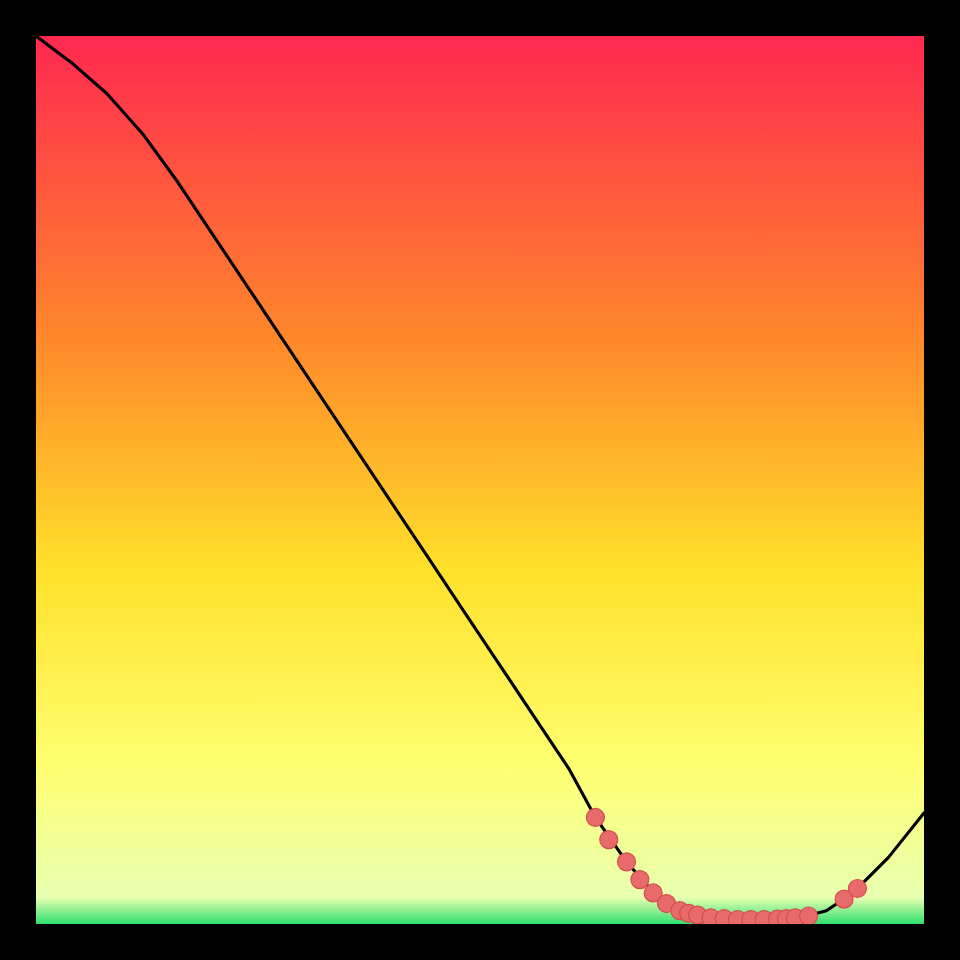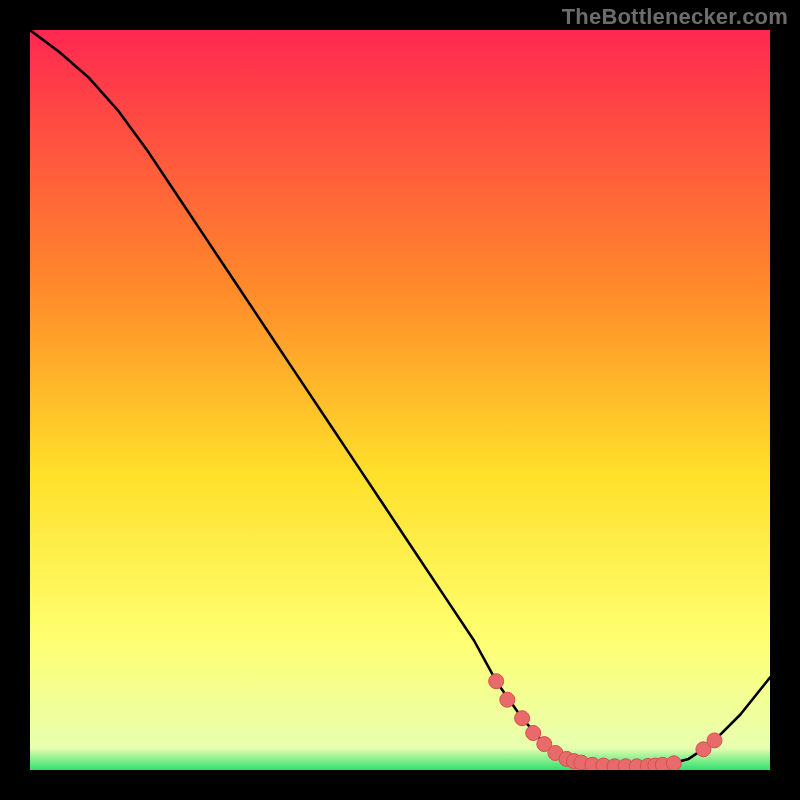--- a/index.html
+++ b/index.html
@@ -37,21 +37,20 @@
   .plot svg {
     width: 100%;
     height: 100%;
     display: block;
   }
 </style>
 </head>
 <body>
 
 <div class="frame">
-  <div class="watermark">TheBottlenecker.com</div>
 
   <div class="plot">
     <svg viewBox="0 0 740 740" preserveAspectRatio="none">
       <defs>
         <linearGradient id="bg-grad" x1="0" y1="0" x2="0" y2="1">
           <stop id="g0" offset="0%" stop-color="#ff2850"></stop>
           <stop id="g1" offset="35%" stop-color="#ff8a2a"></stop>
           <stop id="g2" offset="60%" stop-color="#ffe02a"></stop>
           <stop id="g3" offset="82%" stop-color="#ffff70"></stop>
           <stop id="g4" offset="97%" stop-color="#e8ffb0"></stop>

